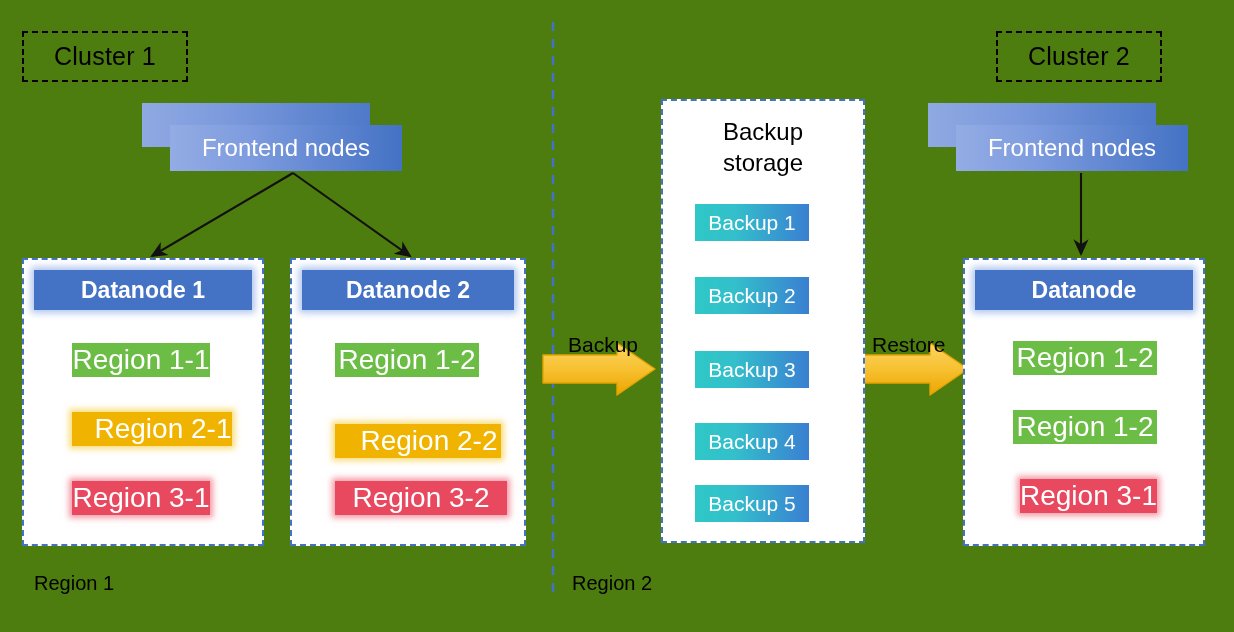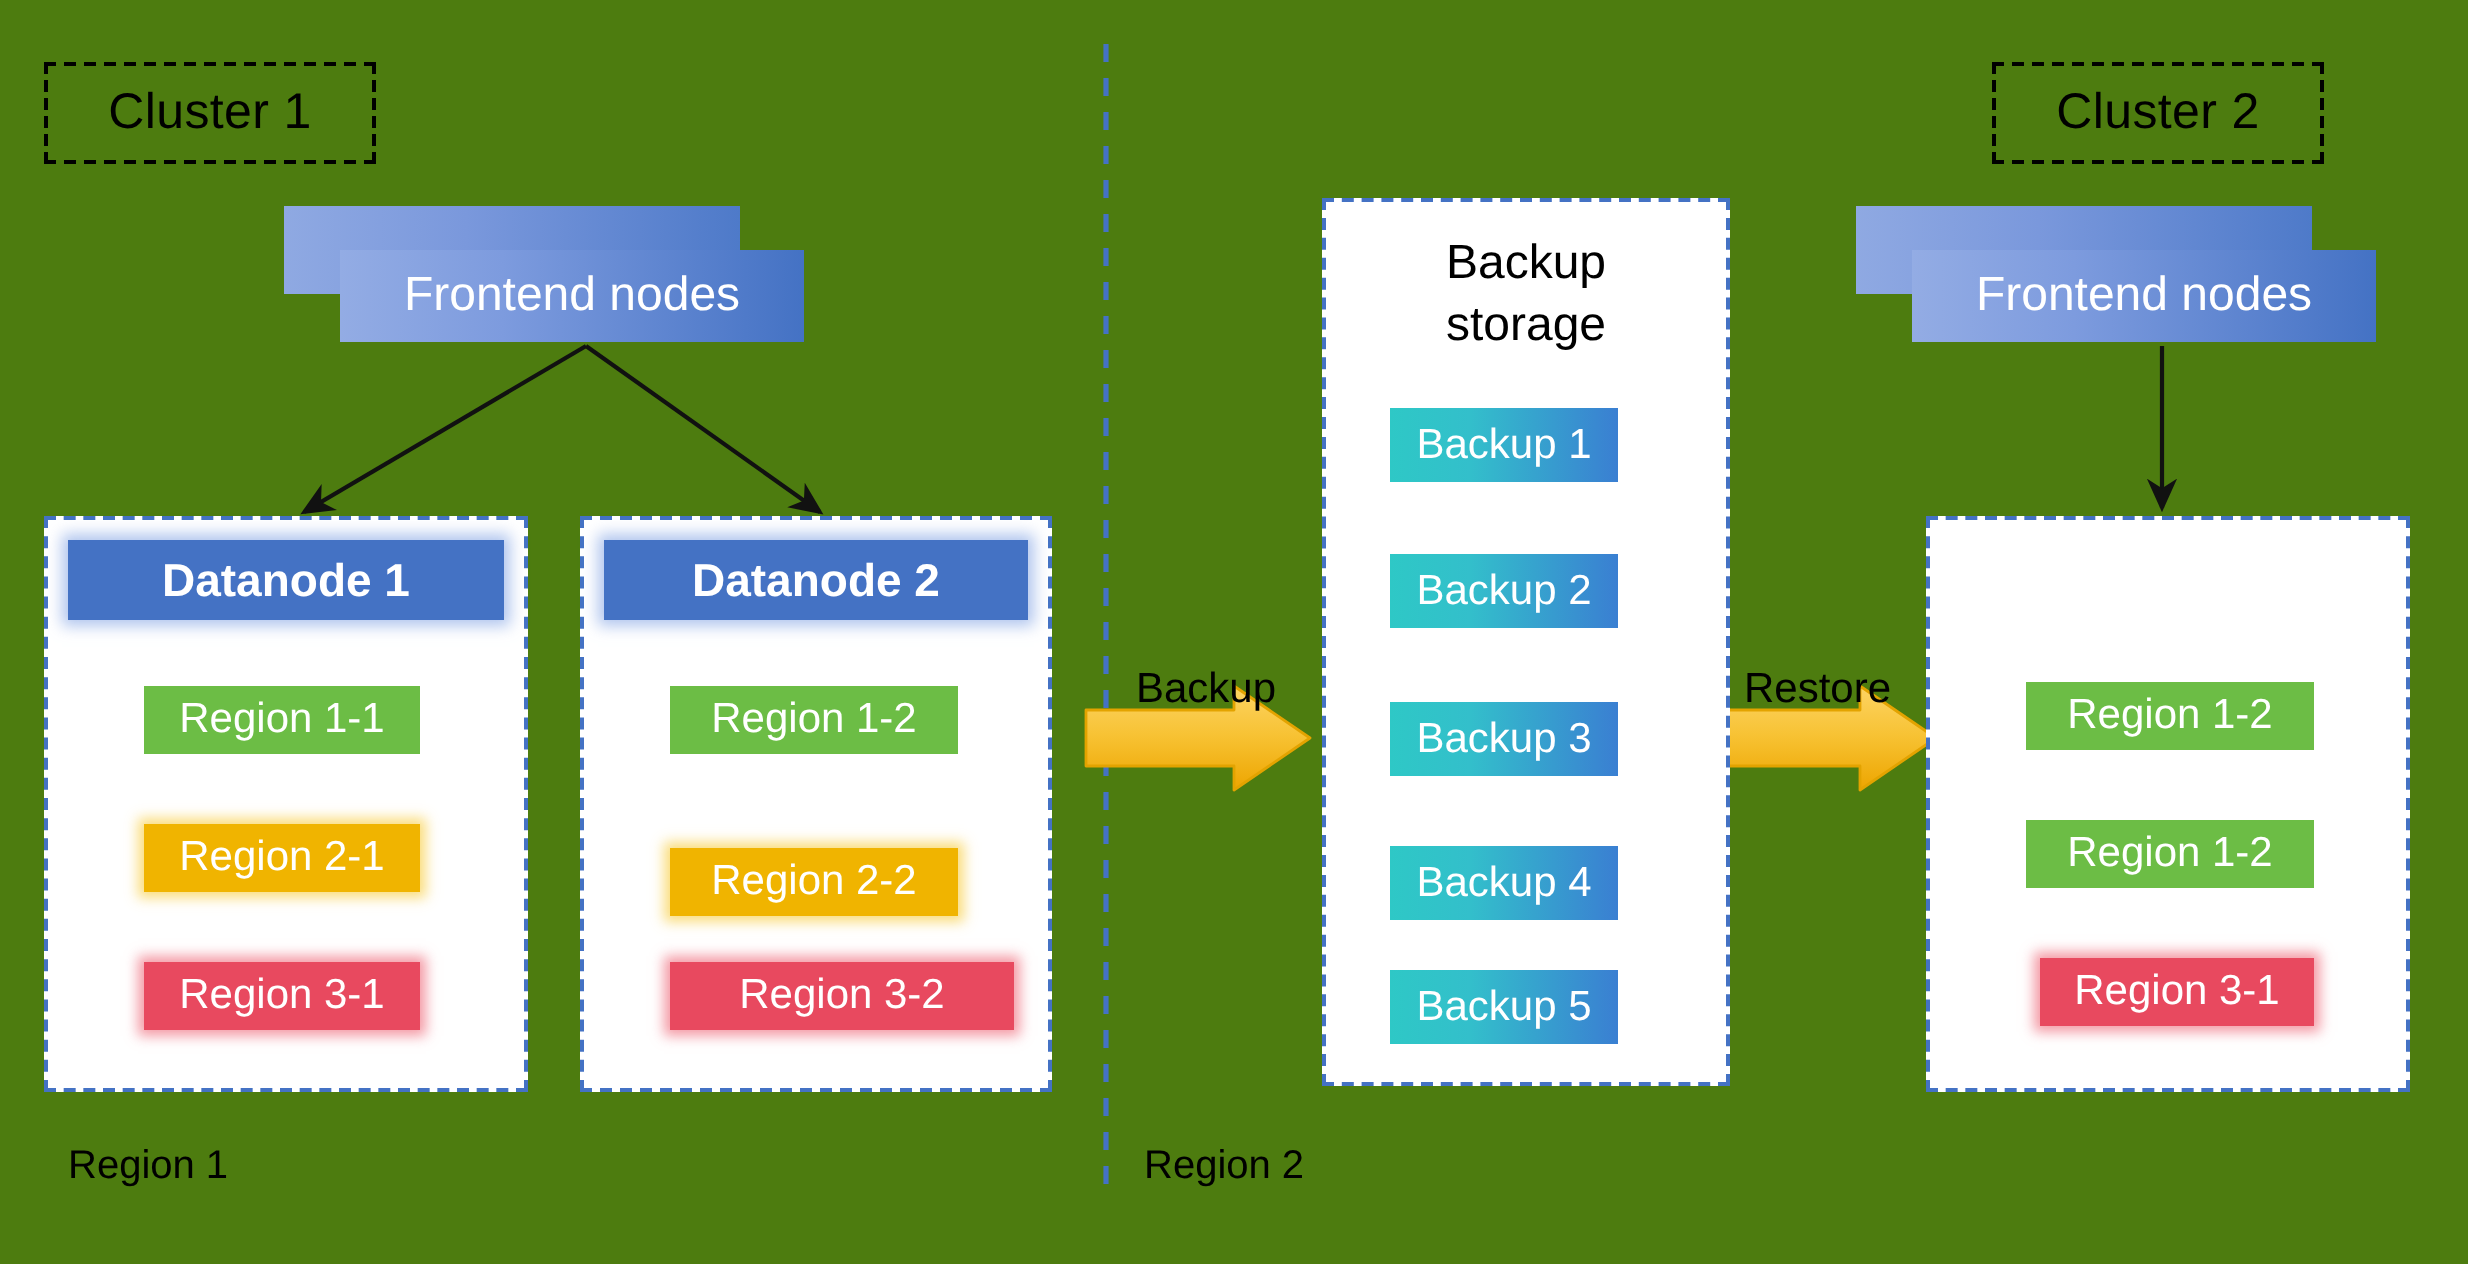--- a/index.html
+++ b/index.html
@@ -87,29 +87,30 @@
   #datanode3-box .node-header { width: 218px; }
 
   
   .region-chip {
     position: absolute;
     height: 34px;
     display: flex;
     align-items: center;
     justify-content: center;
     color: #ffffff;
-    font-size: 21px;
+    font-size: 28px;
     white-space: nowrap;
   }
   .region-green {
     background: #6cbd45;
   }
   .region-gold {
     background: #f0b400;
     box-shadow: 0 0 6px 3px rgba(248,206,70,.70);
+    padding-left: 22px;
   }
   .region-red {
     background: #e8495f;
     box-shadow: 0 0 6px 3px rgba(240,120,135,.75);
   }
 
   
   #backup-box {
     position: absolute;
     left: 661px; top: 99px;
@@ -267,20 +268,23 @@
     </div>
     <div class="backup-chip" style="top:322px;">
       <span>Backup 4</span>
     </div>
     <div class="backup-chip" style="top:384px;">
       <span>Backup 5</span>
     </div>
   </div>
 
   <div id="datanode3-box" class="node-box">
+    <div class="node-header">
+      <span>Datanode</span>
+    </div>
     <div class="region-chip region-green" style="left:48px; top:81px; width:144px;">
       <span>Region 1-2</span>
     </div>
     <div class="region-chip region-green" style="left:48px; top:150px; width:144px;">
       <span>Region 1-2</span>
     </div>
     <div class="region-chip region-red" style="left:55px; top:219px; width:137px;">
       <span>Region 3-1</span>
     </div>
   </div>

